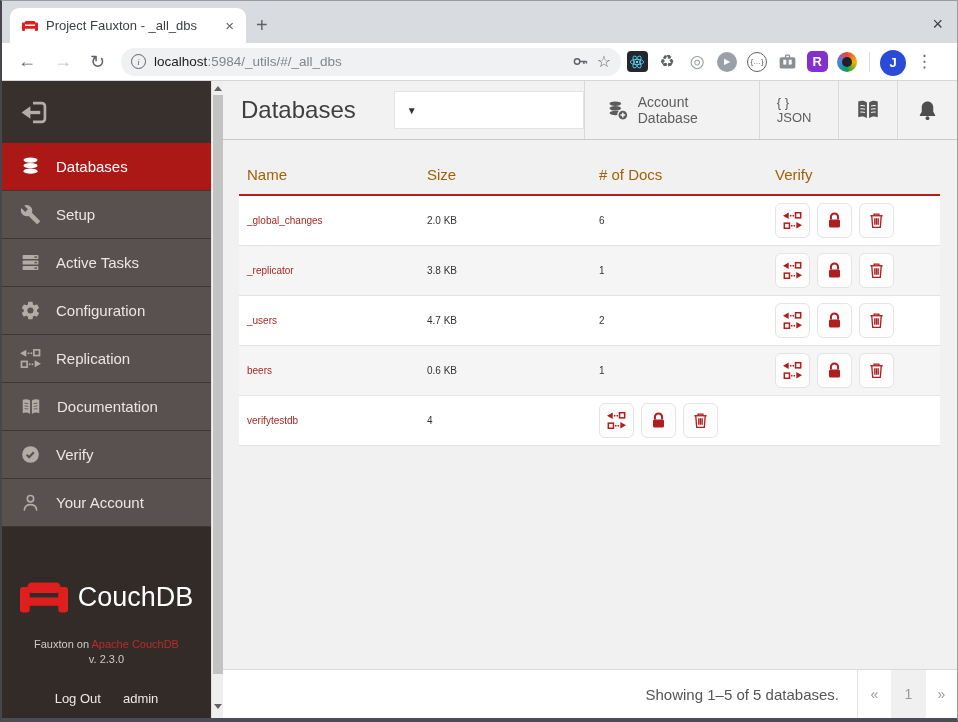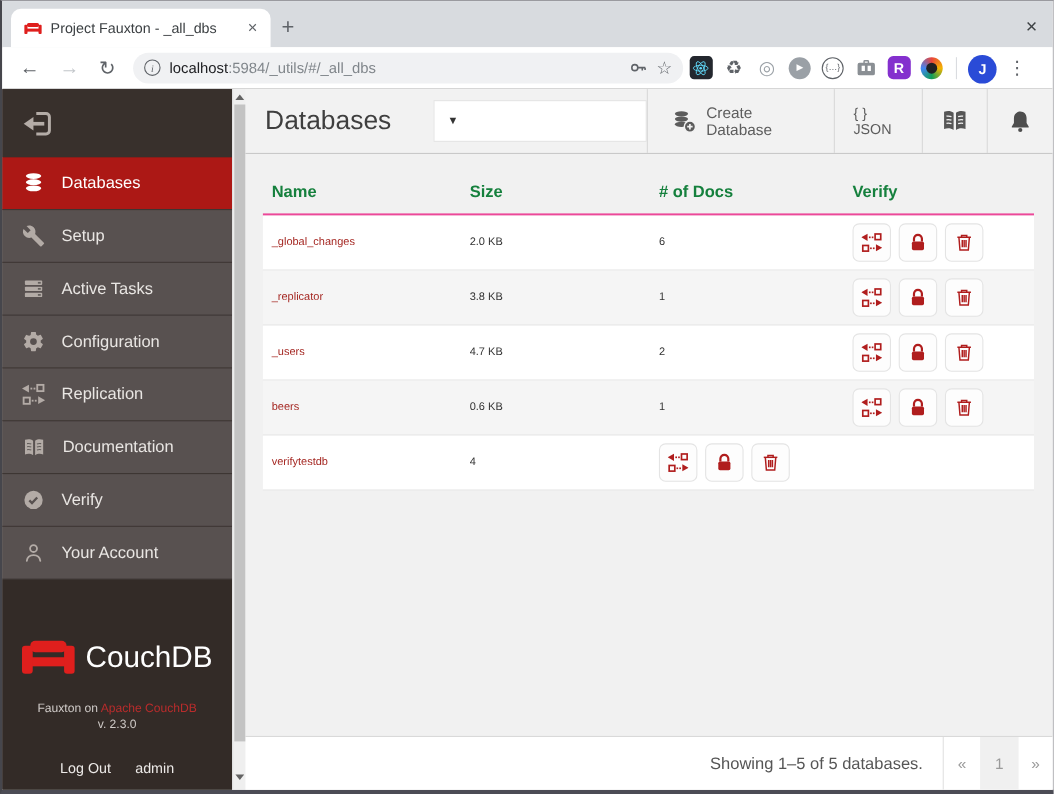--- a/index.html
+++ b/index.html
@@ -73,21 +73,21 @@
   .combo-caret { font-size:10px; color:#333; }
   .hdr-spacer { flex:1; }
   .hdr-btn { border-left:1px solid #d9d9d9; display:flex; align-items:center; justify-content:center; gap:9px; color:#5d5d5d; }
   .hdr-create { padding:0 22px; font-size:14px; }
   .hdr-json { padding:0 17px; font-size:13px; }
   .hdr-book { padding:0 16px; }
   .hdr-bell { padding:0 18px; }
 
   .content { flex:1; padding:14px 17px 0 16px; overflow:hidden; }
   .grid-row { display:grid; grid-template-columns:180px 172px 176px 1fr; align-items:center; }
-  .thead { font-size:15px; font-weight:bold; color:#15803d; border-bottom:2px solid #ec4899; }
+  .thead { font-size:15px; font-weight:normal; color:#a16207; border-bottom:2px solid #b91c1c; }
   .thead > div { padding:12px 0 11px 8px; }
   .trow { height:50px; border-bottom:1px solid #e3e3e3; font-size:10px; color:#333; }
   .trow > div { padding-left:8px; }
   .trow:nth-child(even) { background:#ffffff; }
   .trow:nth-child(odd) { background:#f5f5f5; }
   .db-link { color:#a52823; text-decoration:none; }
   .actions-cell { display:flex; gap:7px; padding-left:8px; }
   .action-btn { width:35px; height:35px; background:#fdfdfd; border:1px solid #e4e4e4; border-radius:6px; display:grid; place-items:center; color:#b01d1d; }
 
   .main-footer { height:49px; background:#fff; border-top:1px solid #d9d9d9; display:flex; align-items:stretch; flex:0 0 auto; }
@@ -301,21 +301,21 @@
         <div class="hdr-btn hdr-create">
           <svg width="25" height="25" viewBox="0 0 26 26">
             <g fill="#5c5c5c">
               <ellipse cx="10" cy="4.8" rx="7" ry="2.7"></ellipse>
                 <ellipse cx="10" cy="10.4" rx="7" ry="2.7"></ellipse>
                 <ellipse cx="10" cy="16" rx="7" ry="2.7"></ellipse>
             </g>
             <circle cx="19" cy="18.5" r="6" fill="#5c5c5c" stroke="#f2f2f2" stroke-width="1.6"></circle>
             <path d="M19 15.6v5.8M16.1 18.5h5.8" stroke="#f2f2f2" stroke-width="1.8"></path>
           </svg>
-          <span>Create Database</span>
+          <span>Account Database</span>
         </div>
         <div class="hdr-btn hdr-json">
           <span>{ } JSON</span>
         </div>
         <div class="hdr-btn hdr-book">
           <svg width="26" height="26" viewBox="0 0 24 24" fill="#565656">
             <path d="M3 4.2c2.8-1.1 5.7-.9 8 .8v14.5c-2.3-1.7-5.2-1.9-8-.8V4.2z"></path>
             <path d="M21 4.2c-2.8-1.1-5.7-.9-8 .8v14.5c2.3-1.7 5.2-1.9 8-.8V4.2z"></path>
             <g stroke="#f2f2f2" stroke-width="1.1" fill="none">
               <path d="M5 8c1.4-.3 2.8-.2 4.2.3M5 11c1.4-.3 2.8-.2 4.2.3M5 14c1.4-.3 2.8-.2 4.2.3"></path>

